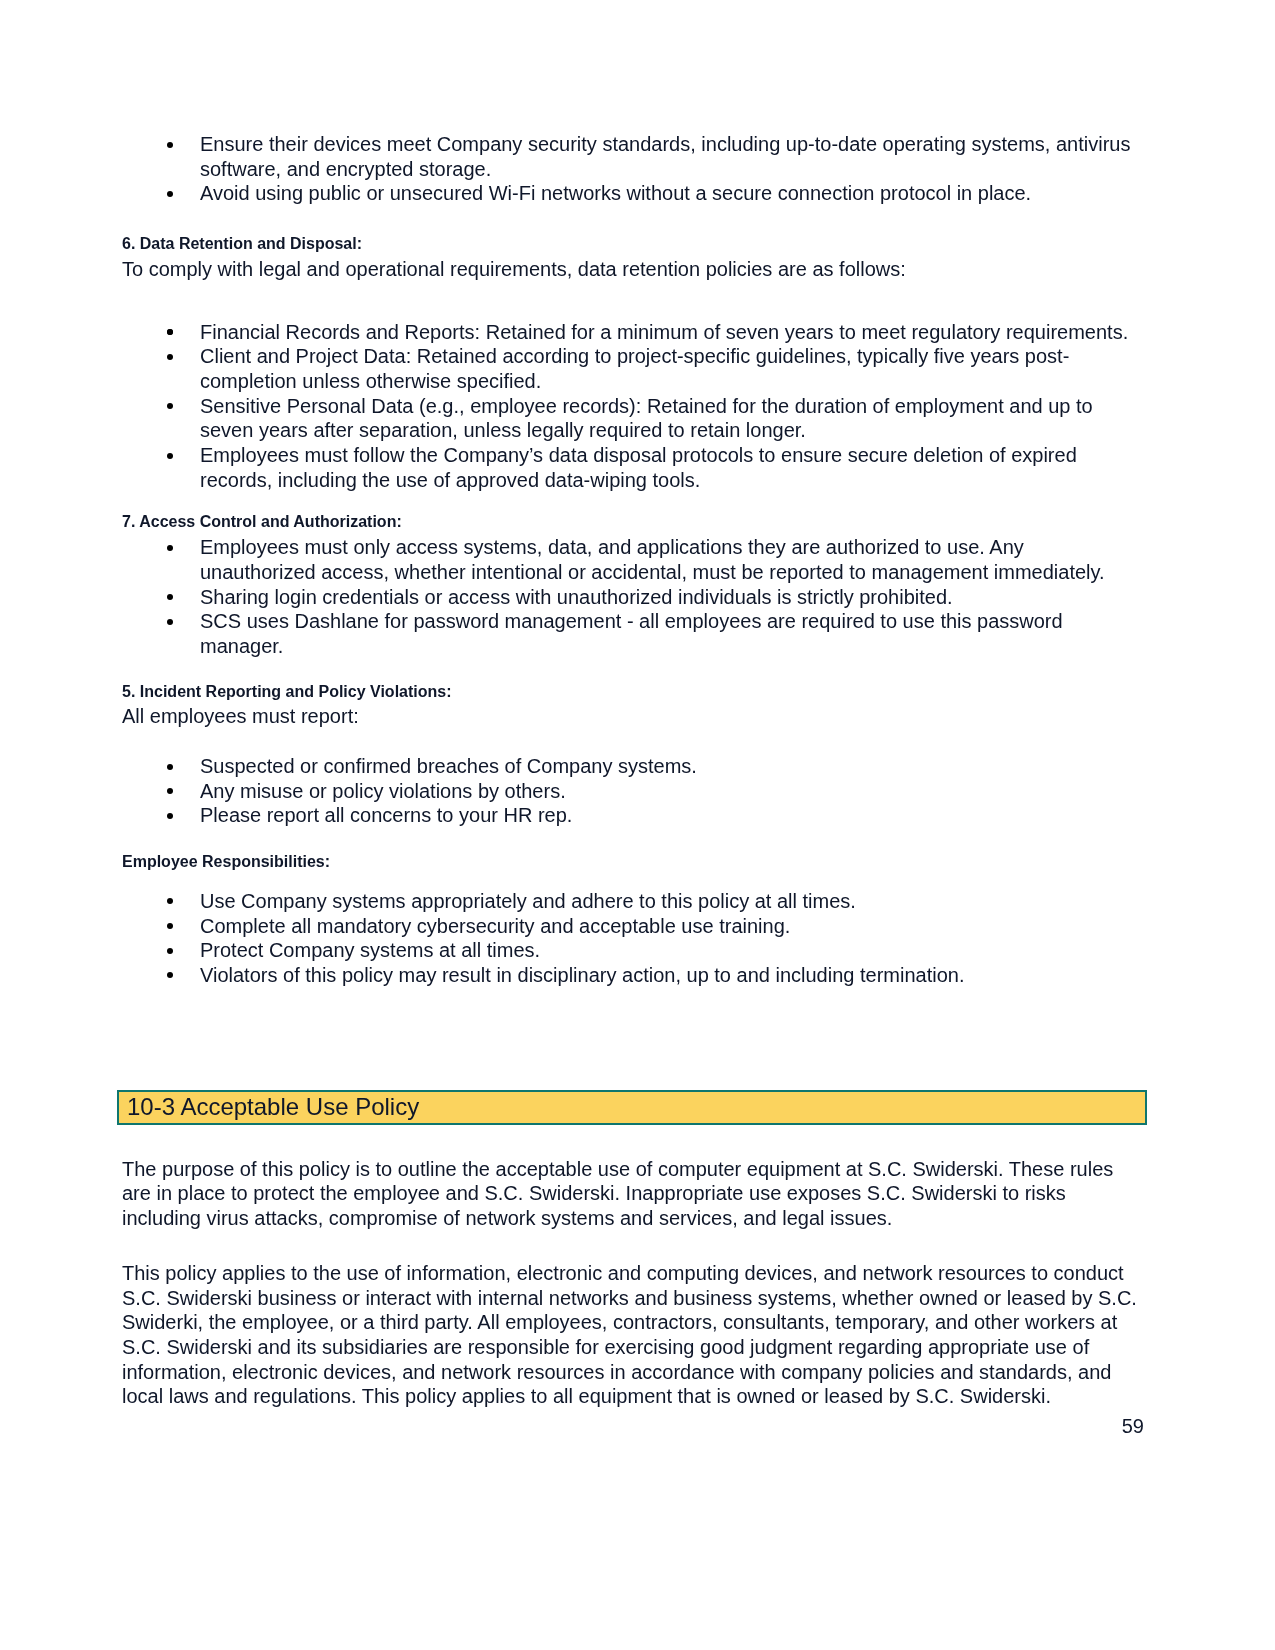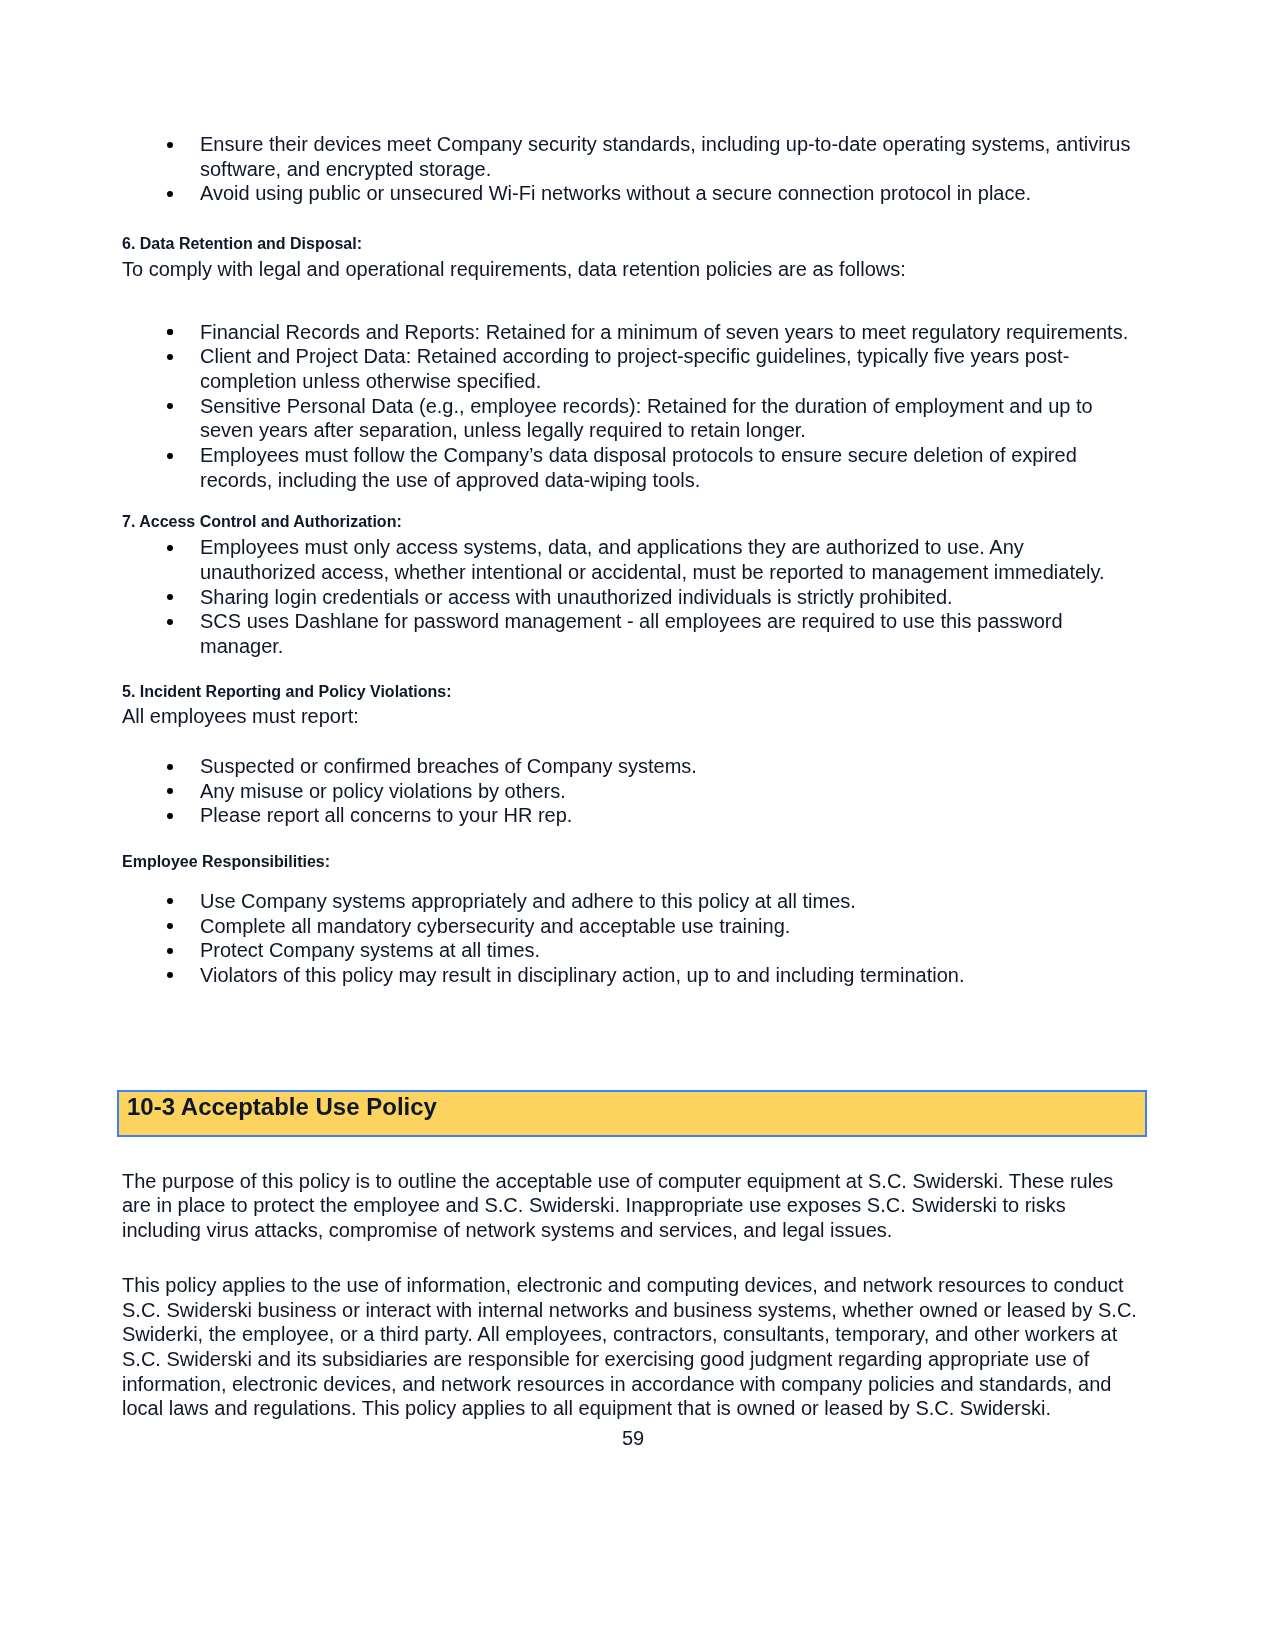--- a/index.html
+++ b/index.html
@@ -40,29 +40,29 @@
   .m-list7 { }
   .m-h8    { margin-top: 21px; }
   .m-list8 { margin-top: 25px; }
   .m-hemp  { margin-top: 22px; }
   .m-listemp { margin-top: 14px; }
   .banner {
     margin-top: 102px;
     margin-left: -5px;
     margin-right: -3px;
     background: #FBD35E;
-    border: 2px solid #3b82f6;
-    padding: 2px 8px 16px 8px;
-    font-weight: bold;
+    border: 2px solid #0f766e;
+    padding: 2px 8px 4px 8px;
+    font-weight: normal;
     font-size: 24px;
     line-height: 25px;
   }
   .m-p1 { margin-top: 32px; }
   .m-p2 { margin-top: 30px; }
-  .pagenum { margin-top: 5px; text-align: center; }
+  .pagenum { margin-top: 5px; text-align: right; }
 </style>
 </head>
 <body>
 
 <div class="page">
   <div class="content">
 
     <ul class="blist">
       <li><span class="dot"></span><span>Ensure their devices meet Company security standards, including up-to-date operating systems, antivirus software, and encrypted storage.</span></li>
       <li><span class="dot"></span><span>Avoid using public or unsecured Wi-Fi networks without a secure connection protocol in place.</span></li>

